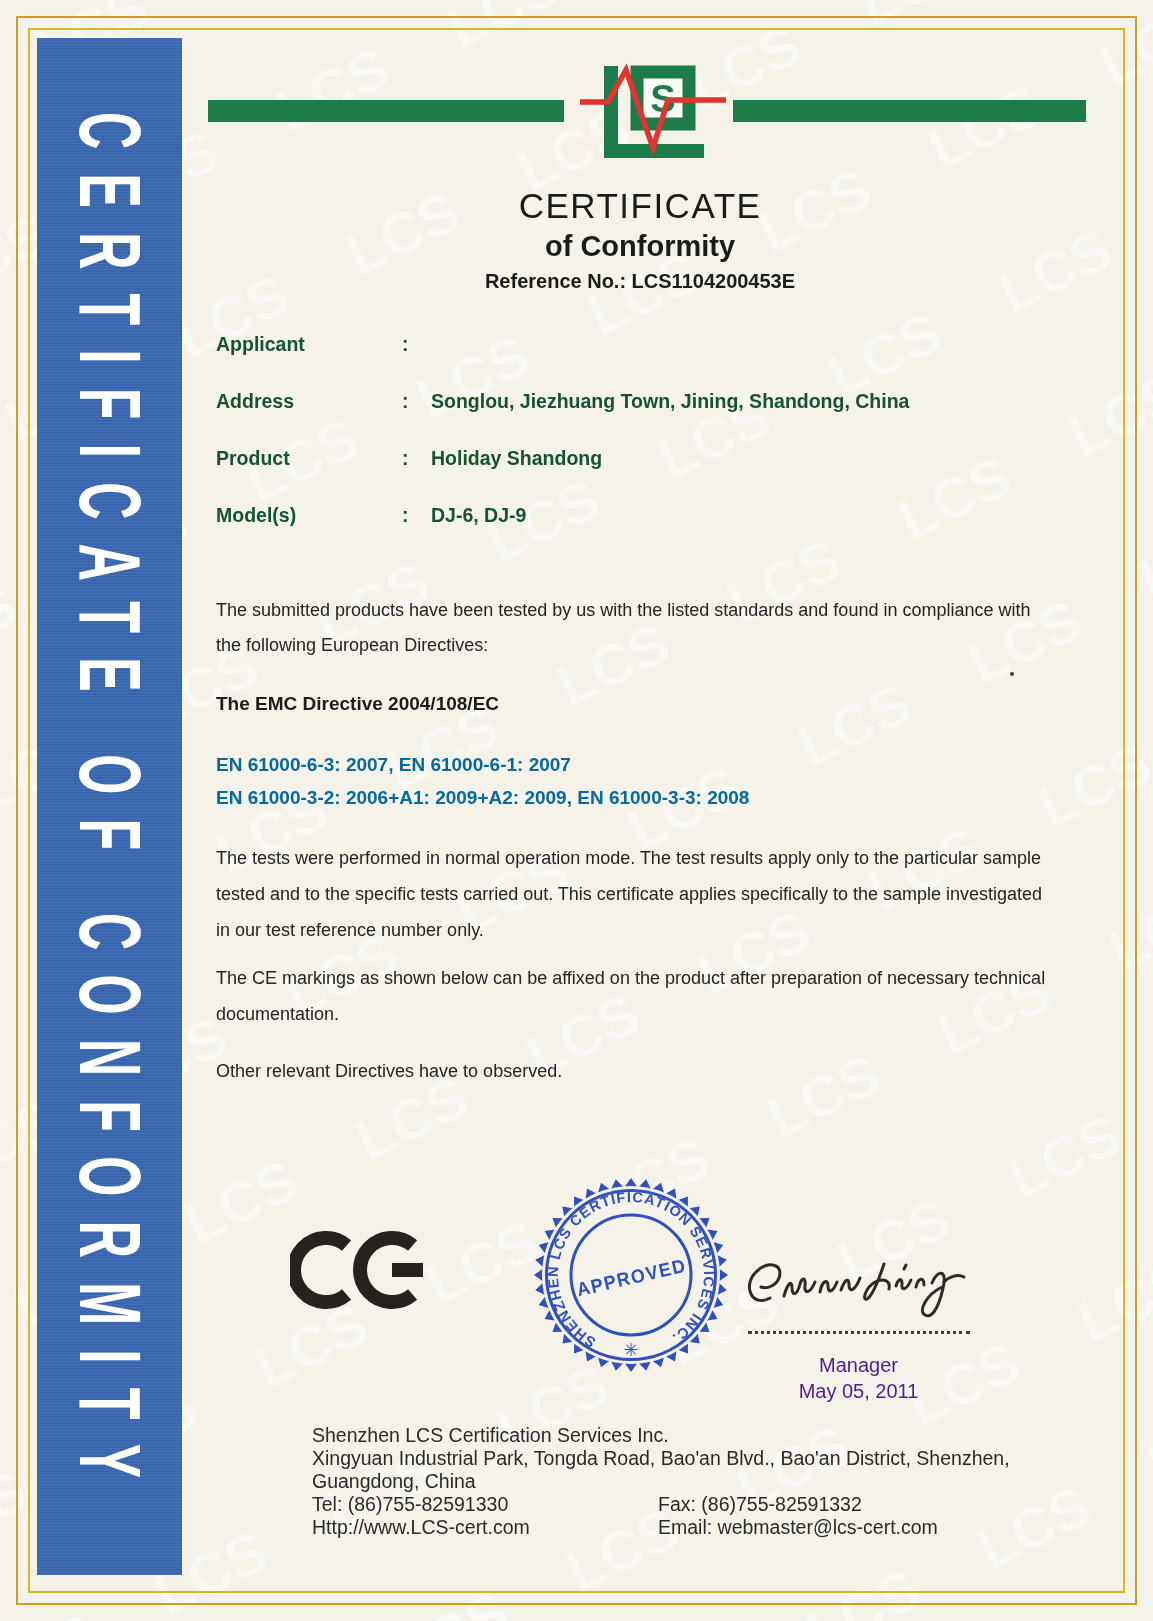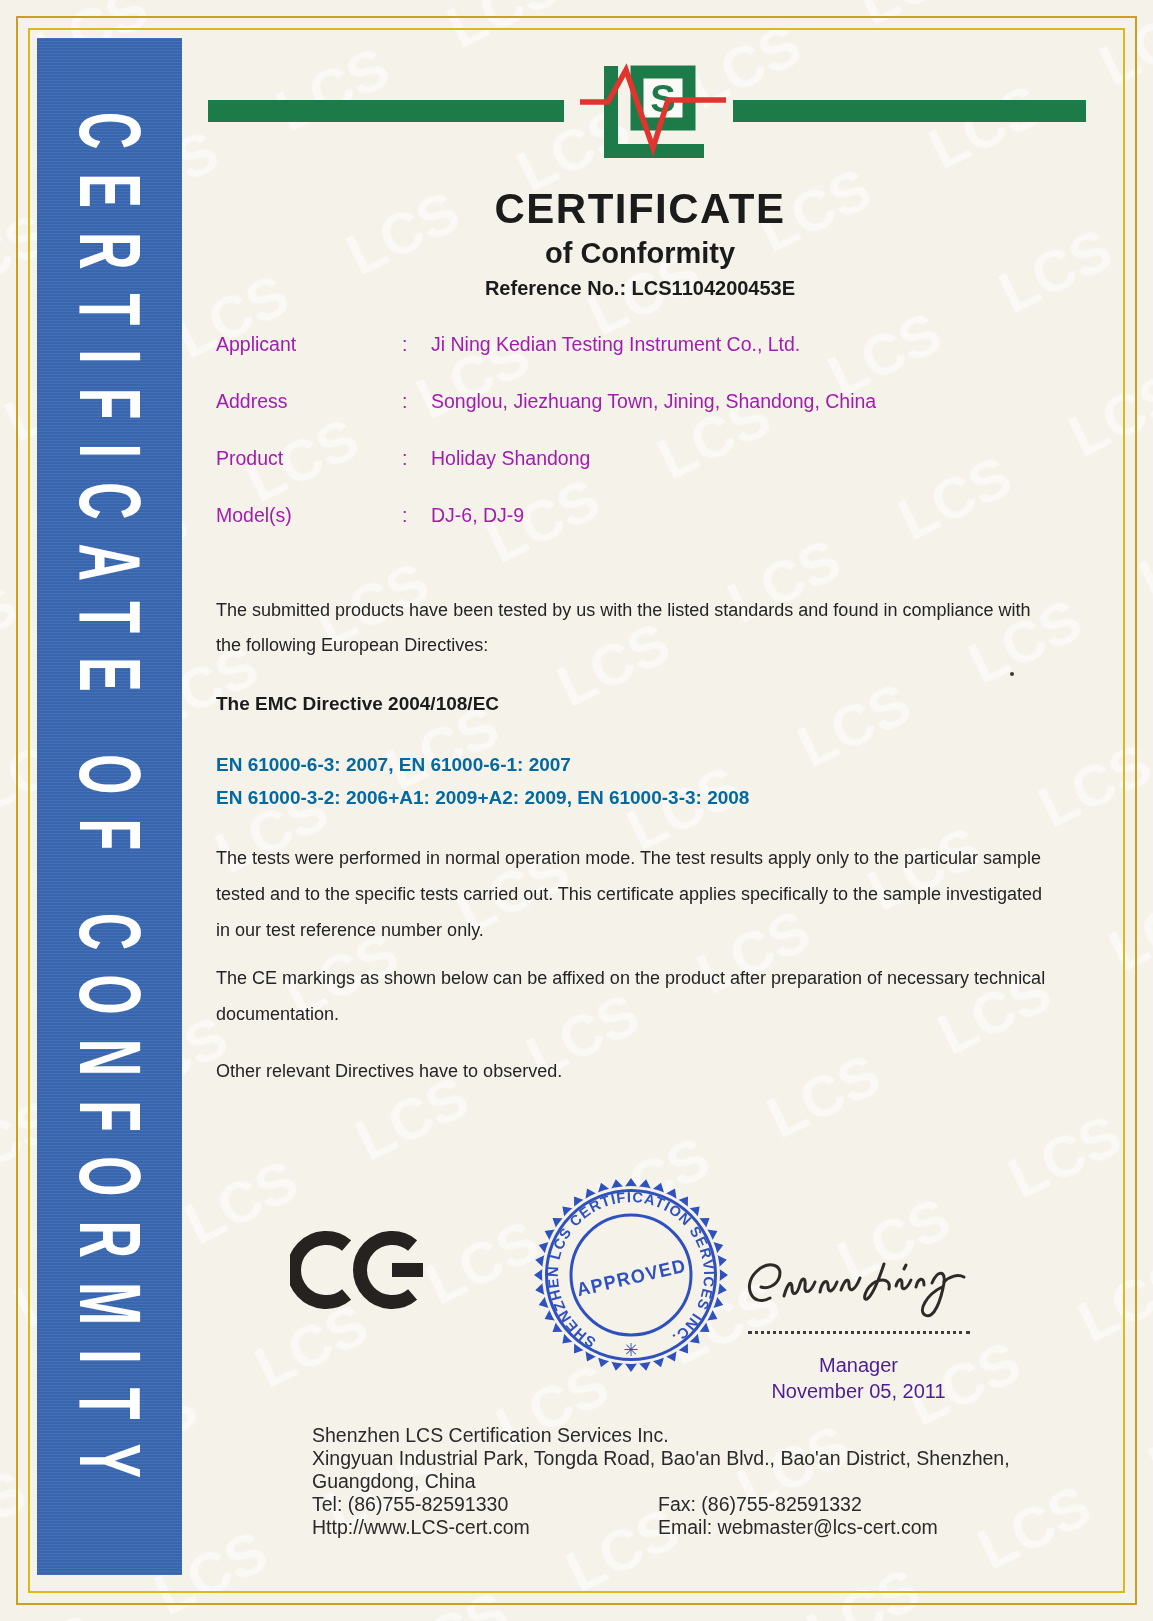--- a/index.html
+++ b/index.html
@@ -21,25 +21,25 @@
     position:absolute; left:50%; top:50%;
     transform:translate(-50%,-50%) rotate(90deg) scaleY(1.68);
     white-space:nowrap; color:#ffffff; font-weight:bold;
     font-size:52px; letter-spacing:24px; line-height:1;
   }
   .greenbar{position:absolute; top:100px; height:22px; background:#1d7a49; z-index:2;}
   .greenbar.left{left:208px; width:356px;}
   .greenbar.right{left:733px; width:353px;}
   .logo{position:absolute; left:578px; top:56px; z-index:3;}
   .title-block{position:absolute; left:200px; top:188px; width:880px; text-align:center; z-index:2;}
-  .title-main{font-size:42px; font-weight:bold; letter-spacing:1.5px; color:#1b1b1b; line-height:1;text-align:center;}
+  .title-main{font-size:35px; font-weight:normal; letter-spacing:1.5px; color:#1b1b1b; line-height:1;text-align:center;}
   .title-sub{font-size:29px; font-weight:bold; color:#1b1b1b; margin-top:9px; line-height:1;}
   .title-ref{font-size:20px; font-weight:bold; color:#1b1b1b; margin-top:10px; line-height:1;}
   .fields{position:absolute; left:216px; top:334px; width:850px; z-index:2;}
-  .field-row{display:flex; margin-bottom:37px; font-size:19.5px; font-weight:normal; color:#a21caf; line-height:20px;}
+  .field-row{display:flex; margin-bottom:37px; font-size:19.5px; font-weight:bold; color:#14532d; line-height:20px;}
   .field-label{width:186px;}
   .field-colon{width:29px;}
   .field-value{flex:1;}
   .para{position:absolute; left:216px; width:842px; font-size:18px; line-height:35px; color:#242424; z-index:2;}
   .p-intro{top:593px;}
   .p-emc{top:686px; font-weight:bold; font-size:19px; color:#1c1c1c;}
   .p-standards{top:748px; font-weight:bold; font-size:19px; line-height:33px; color:#0369a1;}
   .p-tests{top:840px; line-height:36px;}
   .p-ce{top:960px; line-height:36px;}
   .p-other{top:1054px;}
@@ -89,21 +89,20 @@
   <div class="title-block">
     <div class="title-main">CERTIFICATE</div>
     <div class="title-sub">of Conformity</div>
     <div class="title-ref">Reference No.: LCS1104200453E</div>
   </div>
 
   <div class="fields">
     <div class="field-row">
       <span class="field-label">Applicant</span>
       <span class="field-colon">:</span>
-      <span class="field-value">Ji Ning Kedian Testing Instrument Co., Ltd.</span>
     </div>
     <div class="field-row">
       <span class="field-label">Address</span>
       <span class="field-colon">:</span>
       <span class="field-value">Songlou, Jiezhuang Town, Jining, Shandong, China</span>
     </div>
     <div class="field-row">
       <span class="field-label">Product</span>
       <span class="field-colon">:</span>
       <span class="field-value">Holiday Shandong</span>
@@ -159,21 +158,21 @@
       <path d="M172,31 L174,27"></path>
       <path d="M184,49 C186,40 192,38 192,47"></path>
       <path d="M200,45 C206,31 214,33 212,45 C209,62 202,82 193,77 C186,73 194,57 210,49"></path>
       <path d="M212,44 C218,38 226,36 232,39"></path>
     </g>
   </svg>
   <div class="sig-line"></div>
 
   <div class="signer">
     <div>Manager</div>
-    <div>November 05, 2011</div>
+    <div>May 05, 2011</div>
   </div>
 
   <div class="footer">
     <div>Shenzhen LCS Certification Services Inc.</div>
     <div>Xingyuan Industrial Park, Tongda Road, Bao'an Blvd., Bao'an District, Shenzhen,</div>
     <div>Guangdong, China</div>
     <div class="footer-row">
       <span class="footer-col1">Tel: (86)755-82591330</span>
       <span class="footer-col2">Fax: (86)755-82591332</span>
     </div>

